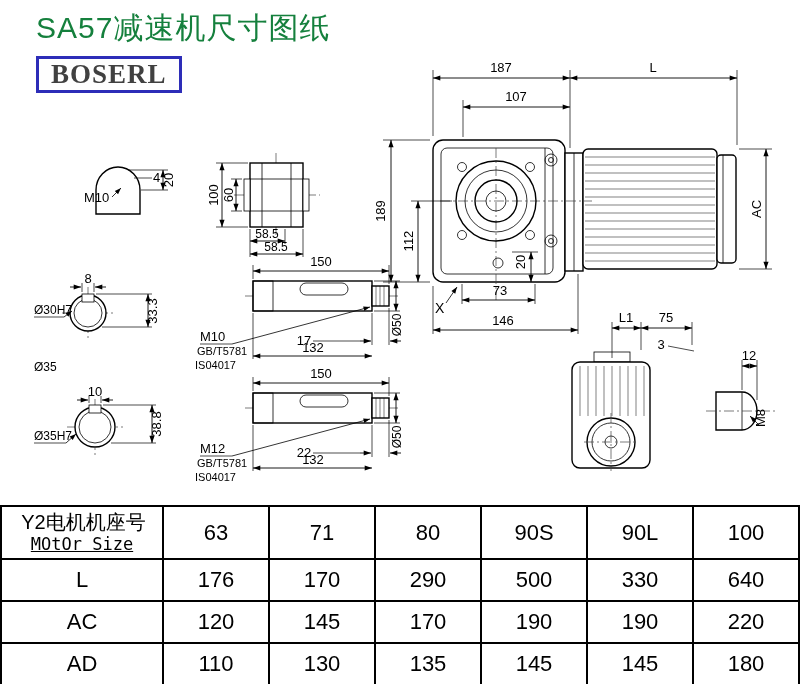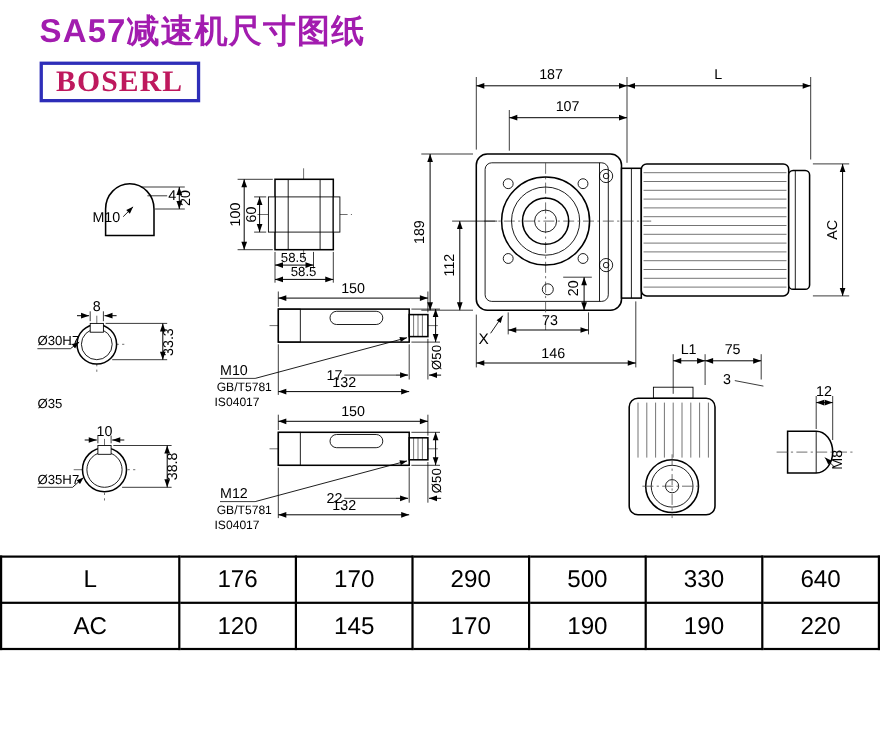--- a/index.html
+++ b/index.html
@@ -1,19 +1,19 @@
 <!DOCTYPE html>
 <html><head>
 <meta charset="utf-8">
 <style>
   html,body{margin:0;padding:0;}
   body{width:800px;height:684px;background:#fff;position:relative;font-family:"Liberation Sans",sans-serif;overflow:hidden;}
-  .title{position:absolute;left:36px;top:8px;margin:0;font-size:30px;font-weight:bold;color:#a21caf;letter-spacing:1px;}
+  .title{position:absolute;left:36px;top:8px;margin:0;font-size:30px;font-weight:normal;color:#15803d;letter-spacing:1px;}
   .logo{position:absolute;left:36px;top:56px;border:3px solid #2d2db8;padding:0px 12px;background:#fefefe;}
-  .logo span{font-family:"Liberation Serif",serif;font-size:27px;font-weight:bold;color:#be185d;letter-spacing:1px;}
+  .logo span{font-family:"Liberation Serif",serif;font-size:27px;font-weight:bold;color:#404040;letter-spacing:1px;}
   svg.drawing{position:absolute;left:0;top:0;}
 
   
   .o1{fill:none;stroke:#000;stroke-width:1.4;}
   .o1f{fill:#fff;stroke:#000;stroke-width:1.4;}
   .o2{fill:none;stroke:#000;stroke-width:.8;}
   .o2f{fill:#fff;stroke:#000;stroke-width:.8;}
   .fin{stroke:#000;stroke-width:.5;}
   .cl{stroke:#444;stroke-width:.7;stroke-dasharray:10 3 2 3;fill:none;}
   .ext{stroke:#000;stroke-width:.7;}
@@ -339,32 +339,53 @@
 
     <line class="ext" x1="374" y1="393" x2="400" y2="393"></line>
     <line class="ext" x1="374" y1="423" x2="400" y2="423"></line>
     <line class="dim" x1="396" y1="393" x2="396" y2="423"></line>
     <text class="mid t12" x="401" y="437" transform="rotate(-90 401 437)">Ø50</text>
   </g>
 </svg>
 
 <table class="dim-table">
   <tbody>
+    <tr class="head">
+      <td class="c0 head-cell">
+        <div class="cn">Y2电机机座号</div>
+        <div class="en">MOtOr Size</div>
+      </td>
+      <td>63</td>
+      <td>71</td>
+      <td>80</td>
+      <td>90S</td>
+      <td>90L</td>
+      <td>100</td>
+    </tr>
     <tr>
       <td class="c0">L</td>
       <td>176</td>
       <td>170</td>
       <td>290</td>
       <td>500</td>
       <td>330</td>
       <td>640</td>
     </tr>
     <tr>
       <td class="c0">AC</td>
       <td>120</td>
       <td>145</td>
       <td>170</td>
       <td>190</td>
       <td>190</td>
       <td>220</td>
     </tr>
+    <tr>
+      <td class="c0">AD</td>
+      <td>110</td>
+      <td>130</td>
+      <td>135</td>
+      <td>145</td>
+      <td>145</td>
+      <td>180</td>
+    </tr>
   </tbody>
 </table>
 
 </body></html>

